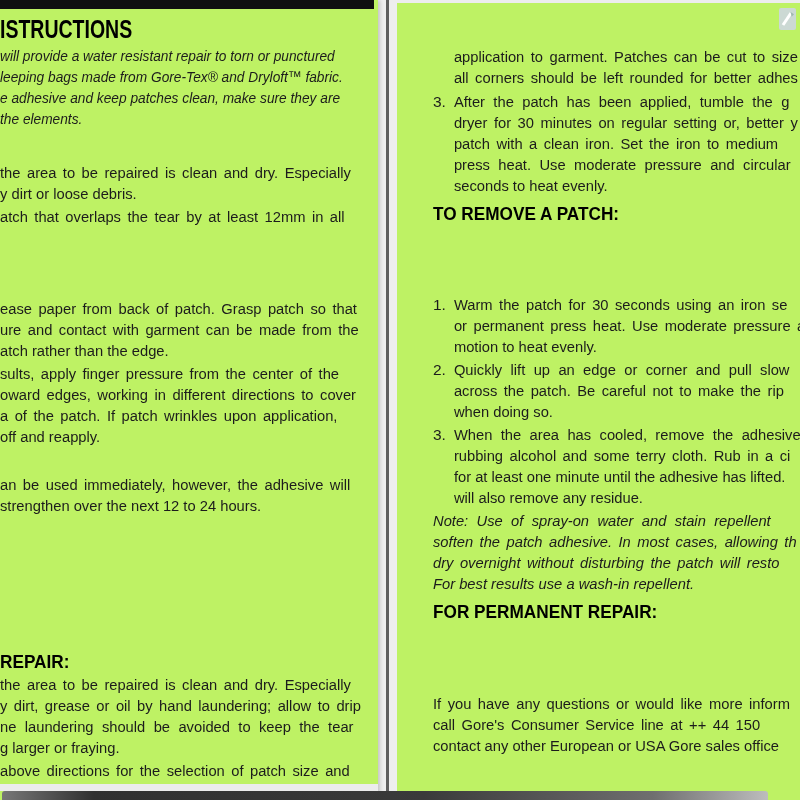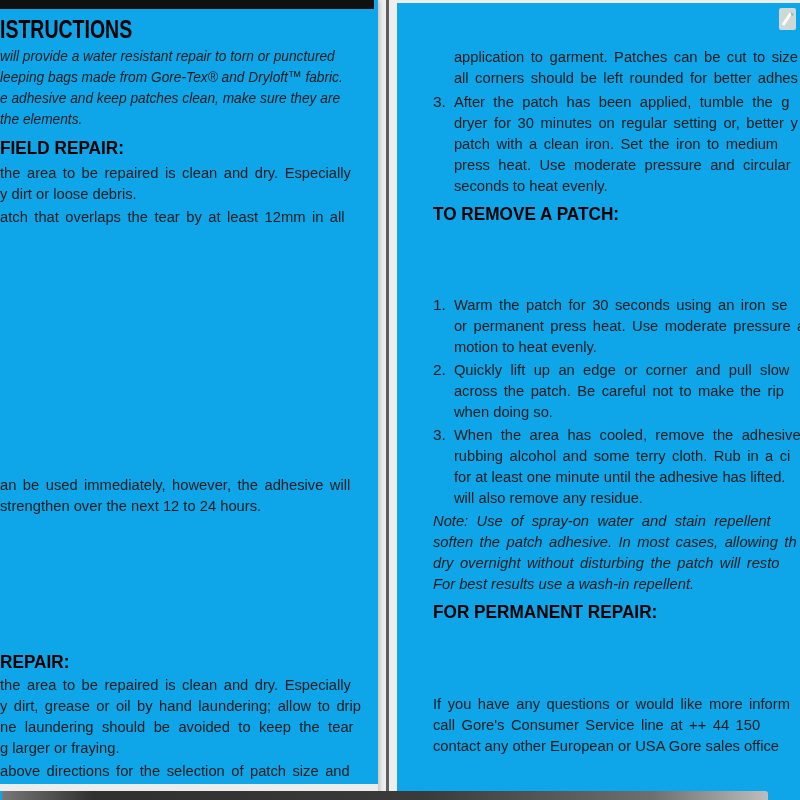--- a/index.html
+++ b/index.html
@@ -1,21 +1,21 @@
 <!DOCTYPE html>
 <html><head>
 <meta charset="utf-8">
 <style>
   html,body{margin:0;padding:0;}
   body{
     width:800px;height:800px;position:relative;overflow:hidden;
     background:#eeeeee;
     font-family:"Liberation Sans",sans-serif;
   }
-  .page{position:absolute;top:0;height:800px;background:#0ea5e9;overflow:hidden;}
+  .page{position:absolute;top:0;height:800px;background:#bef264;overflow:hidden;}
   #pageL{left:0;width:378px;box-shadow:2px 0 4px rgba(0,0,0,.18);}
   #pageR{left:397px;width:403px;}
   .gutter-line{position:absolute;left:386px;top:0;width:3px;height:800px;background:#5e5e5e;}
   .topbar{position:absolute;left:0;top:0;width:374px;height:9px;background:#101010;}
   .topedge-r{position:absolute;left:397px;top:0;width:403px;height:3px;background:#ededed;}
   .bottombar{
     position:absolute;left:2px;top:791px;width:766px;height:9px;border-radius:3px 3px 0 0;
     background:linear-gradient(to right,#777 0%,#303030 12%,#3a3a3a 55%,#6f6f6f 85%,#bdbdbd 100%);
   }
   .bottomshade{position:absolute;left:0;top:784px;width:378px;height:7px;background:#ececec;}
@@ -55,35 +55,43 @@
     <div class="title">ISTRUCTIONS</div>
   </div>
 
   <div class="par" style="top:45px">
     <div class="ln it cond">will provide a water resistant repair to torn or punctured</div>
     <div class="ln it cond">leeping bags made from Gore-Tex® and Dryloft™ fabric.</div>
     <div class="ln it cond">e adhesive and keep patches clean, make sure they are</div>
     <div class="ln it cond">the elements.</div>
   </div>
 
-  <div class="par" style="top:137px">
-    <div class="h">FIELD REPAIR:</div>
-  </div>
 
   <div class="par" style="top:162px">
     <div class="ln j2">the area to be repaired is clean and dry. Especially</div>
     <div class="ln">y dirt or loose debris.</div>
   </div>
 
   <div class="par" style="top:206px">
     <div class="ln j2">atch that overlaps the tear by at least 12mm in all</div>
   </div>
 
 
+  <div class="par" style="top:298px">
+    <div class="ln j2">ease paper from back of patch. Grasp patch so that</div>
+    <div class="ln j2">ure and contact with garment can be made from the</div>
+    <div class="ln">atch rather than the edge.</div>
+  </div>
 
+  <div class="par" style="top:363px">
+    <div class="ln j2">sults, apply finger pressure from the center of the</div>
+    <div class="ln j2">oward edges, working in different directions to cover</div>
+    <div class="ln j2">a of the patch. If patch wrinkles upon application,</div>
+    <div class="ln">off and reapply.</div>
+  </div>
 
   <div class="par" style="top:474px">
     <div class="ln j2">an be used immediately, however, the adhesive will</div>
     <div class="ln">strengthen over the next 12 to 24 hours.</div>
   </div>
 
   <div class="par" style="top:651px">
     <div class="h">REPAIR:</div>
   </div>
 

